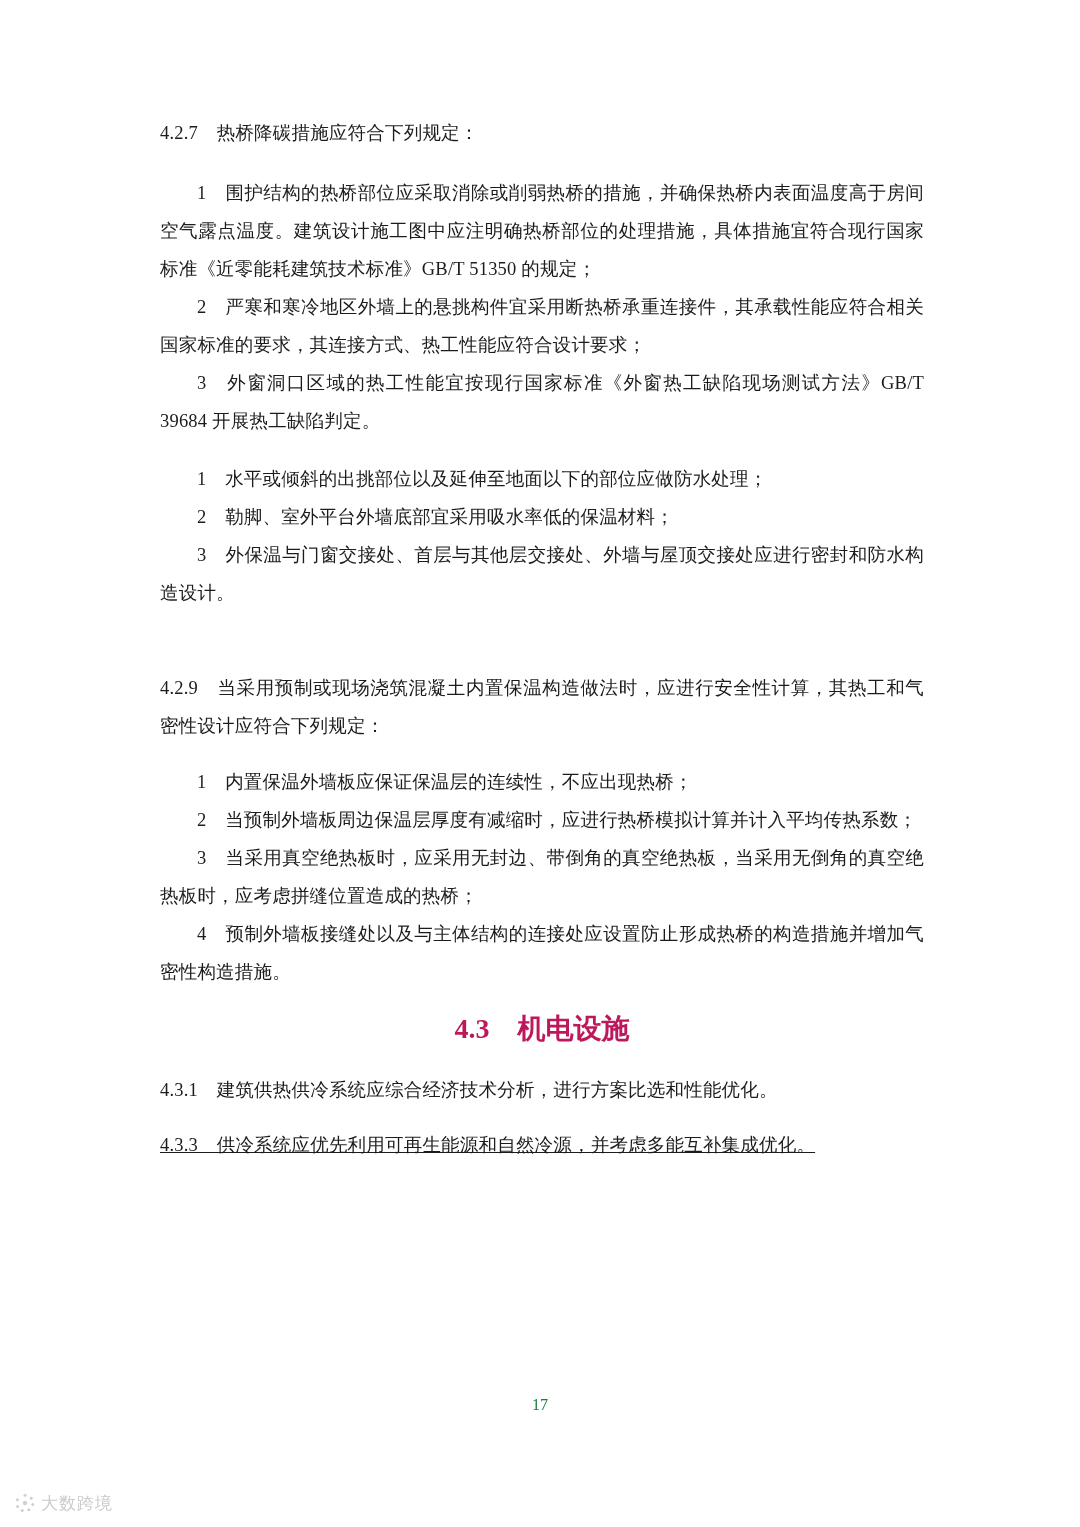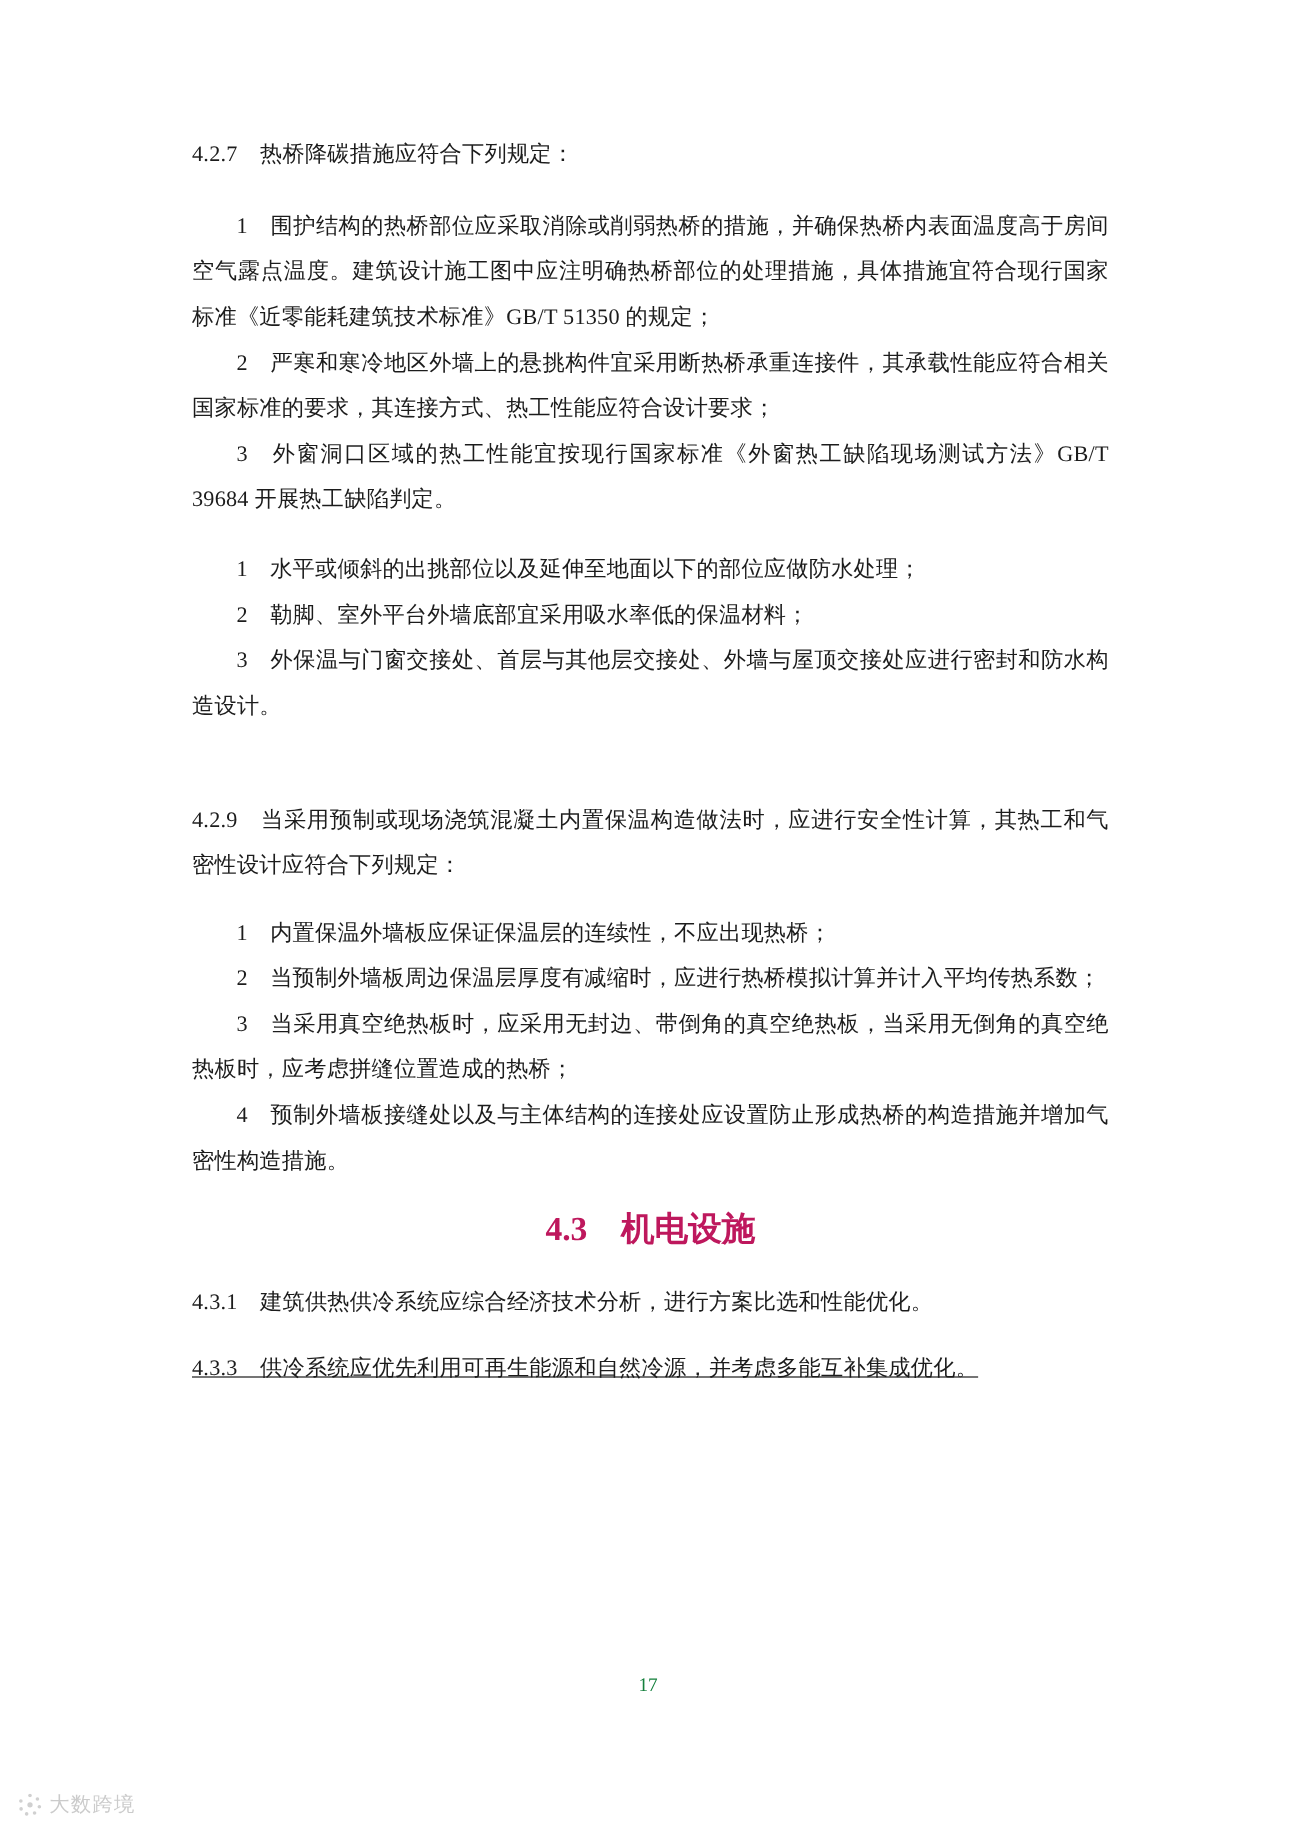--- a/index.html
+++ b/index.html
@@ -8,22 +8,21 @@
     position: relative;
     width: 1080px;
     height: 1527px;
     margin: 0 auto;
     background: #ffffff;
     font-family: "Liberation Serif", "DejaVu Serif", serif;
     color: #1c1c1c;
     overflow: hidden;
   }
   .content {
-    padding: 86px 156px 0 160px;
-    margin-top: 24px;
+    padding: 114px 156px 0 160px;
   }
   .content p {
     font-size: 18.5px;
     line-height: 38px;
     text-align: justify;
     letter-spacing: 0.2px;
   }
   .item { text-indent: 2em; }
   .clause { text-indent: 0; }
   .mt-17 { margin-top: 17px; text-decoration: underline; }
@@ -48,21 +47,21 @@
     text-align: center;
     font-size: 16px;
     color: #15803d;
     font-family: "Liberation Serif", "DejaVu Serif", serif;
   }
   .watermark {
     position: absolute;
     left: 14px;
     bottom: 12px;
     display: flex;
-    align-items: flex-end;
+    align-items: flex-start;
     gap: 5px;
     color: #cbcbcb;
     font-size: 17px;
     font-family: "Liberation Sans", "DejaVu Sans", sans-serif;
     letter-spacing: 1px;
     user-select: none;
   }
   .watermark svg { display: block; opacity: 0.9; }
 </style>
 </head>

